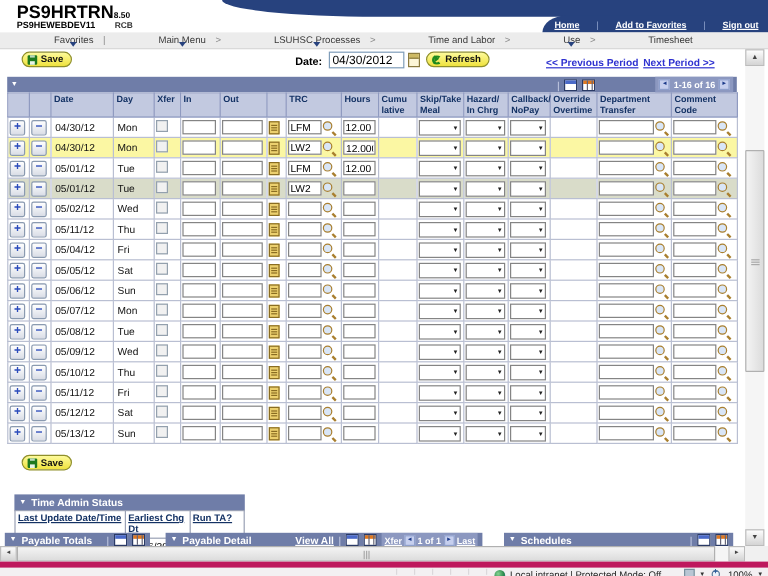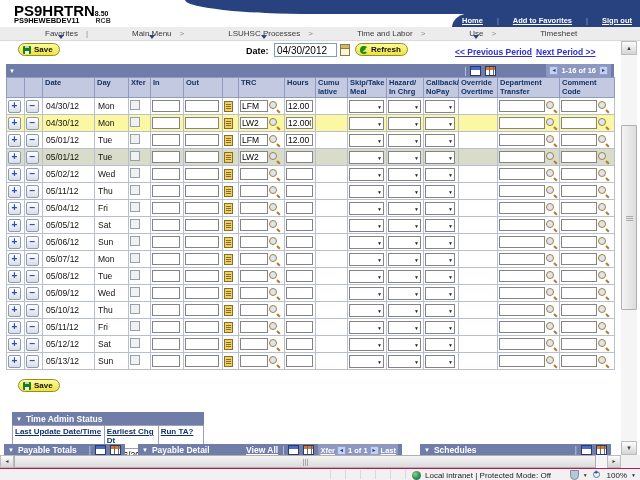--- a/index.html
+++ b/index.html
@@ -136,21 +136,21 @@
   .hs-btn{position:absolute;top:0;width:14px;height:13px;font-size:5px;line-height:11px;}
   .hs-left{left:0;} .hs-right{right:0;}
   .hs-thumb{position:absolute;left:14px;top:0;width:582px;height:13px;background:linear-gradient(#f4f4f4,#dcdcdc);
             border:1px solid #b0b0b0;cursor:pointer;}
   .hs-thumb:after{content:'';position:absolute;top:3px;left:50%;width:1px;height:7px;background:#aaa;
                   box-shadow:2px 0 0 #aaa,-2px 0 0 #aaa;}
   .sb-corner{position:absolute;left:621px;top:455px;width:19px;height:13px;background:#f0f0f0;}
 
   
   .statusbar{position:absolute;left:0;top:468px;width:640px;height:12px;background:#f3f0f2;
-             border-top:1px solid #be185d;font-size:8px;color:#222;}
+             border-top:5px solid #be185d;font-size:8px;color:#222;}
   .st-seg{position:absolute;top:1px;bottom:1px;border-left:1px solid #dbd8db;}
   .st-zone{position:absolute;left:412px;top:0;height:12px;display:flex;align-items:center;gap:4px;}
   .globe{width:9px;height:9px;border-radius:50%;background:radial-gradient(circle at 35% 35%,#86d492,#2e8b4f 55%,#1f6ea0);}
   .st-right{position:absolute;right:4px;top:0;height:12px;display:flex;align-items:center;gap:4px;}
   .shield{width:9px;height:10px;background:#b9c6d4;border:1px solid #78909e;border-radius:0 0 5px 5px;}
   .mini-dd{font-size:5px;color:#333;}
   .zoomicon{position:relative;width:11px;height:11px;}
   .zoomicon:before{content:'';position:absolute;left:1px;top:1px;width:5px;height:5px;border:1.5px solid #5a7a9a;
                    border-radius:50%;background:#eaf2fa;}
   .zoomicon:after{content:'+';position:absolute;left:2.5px;top:-1px;font-size:7px;color:#2a5a9a;font-weight:bold;}

